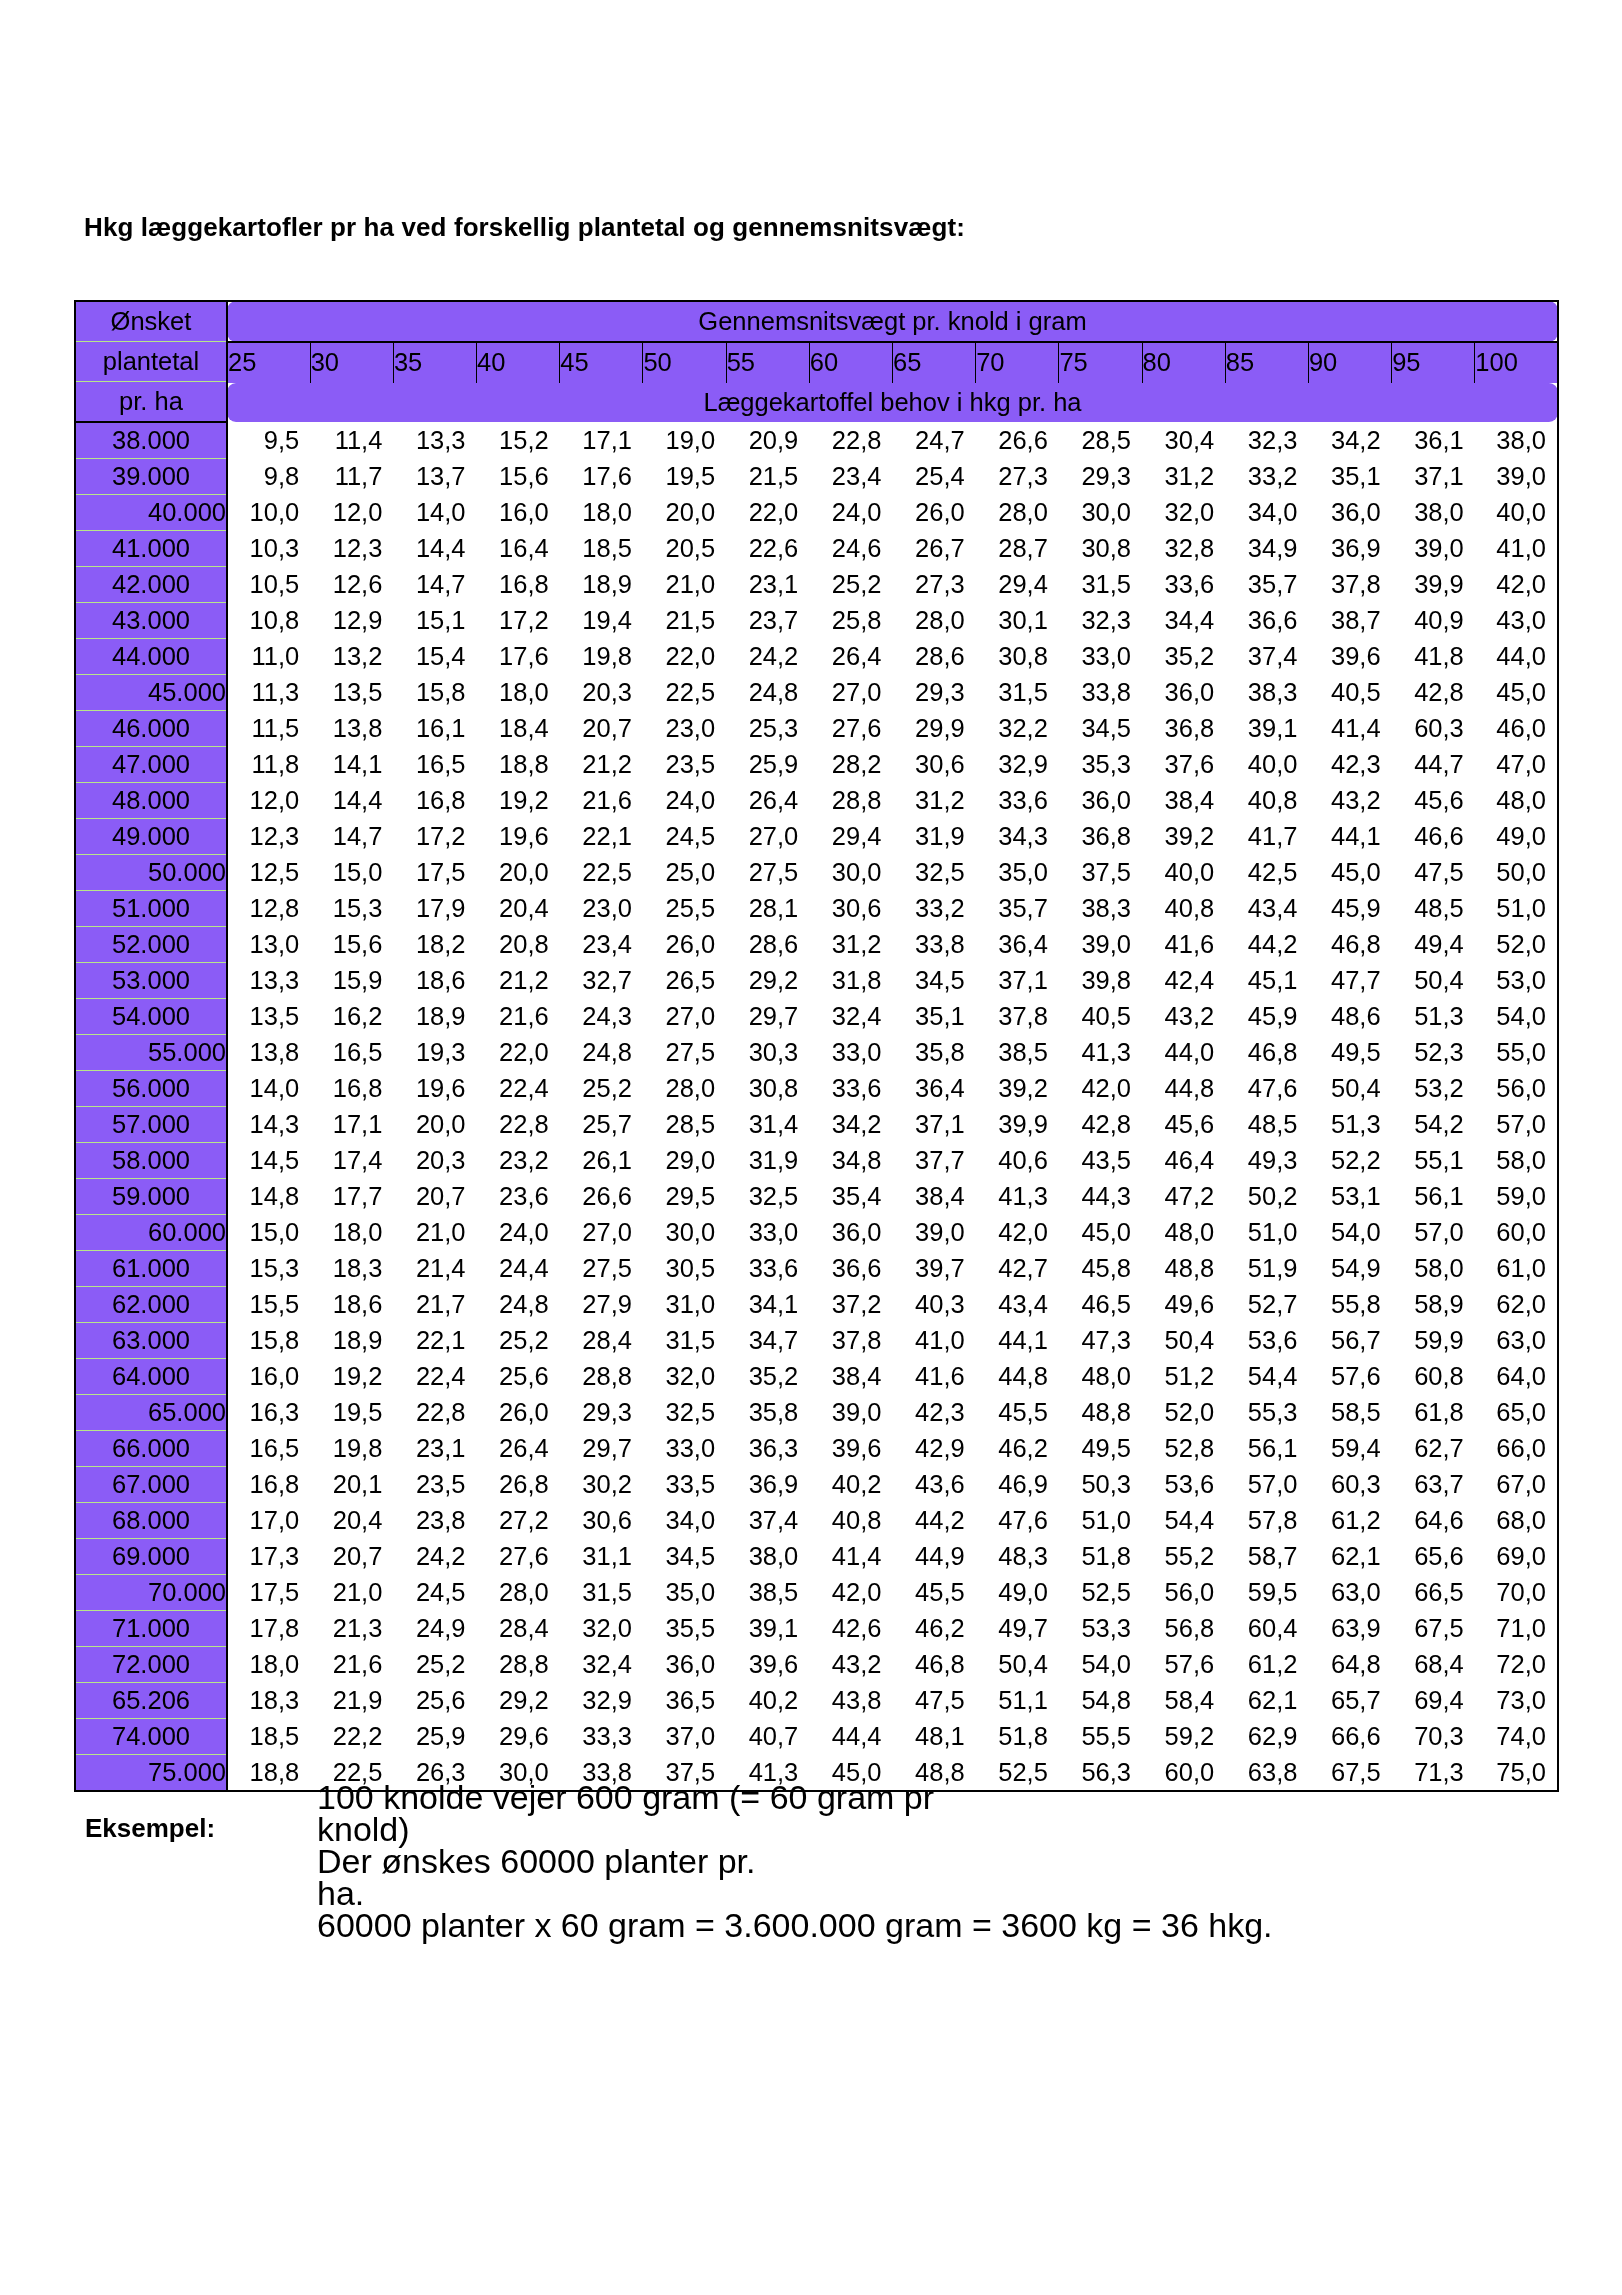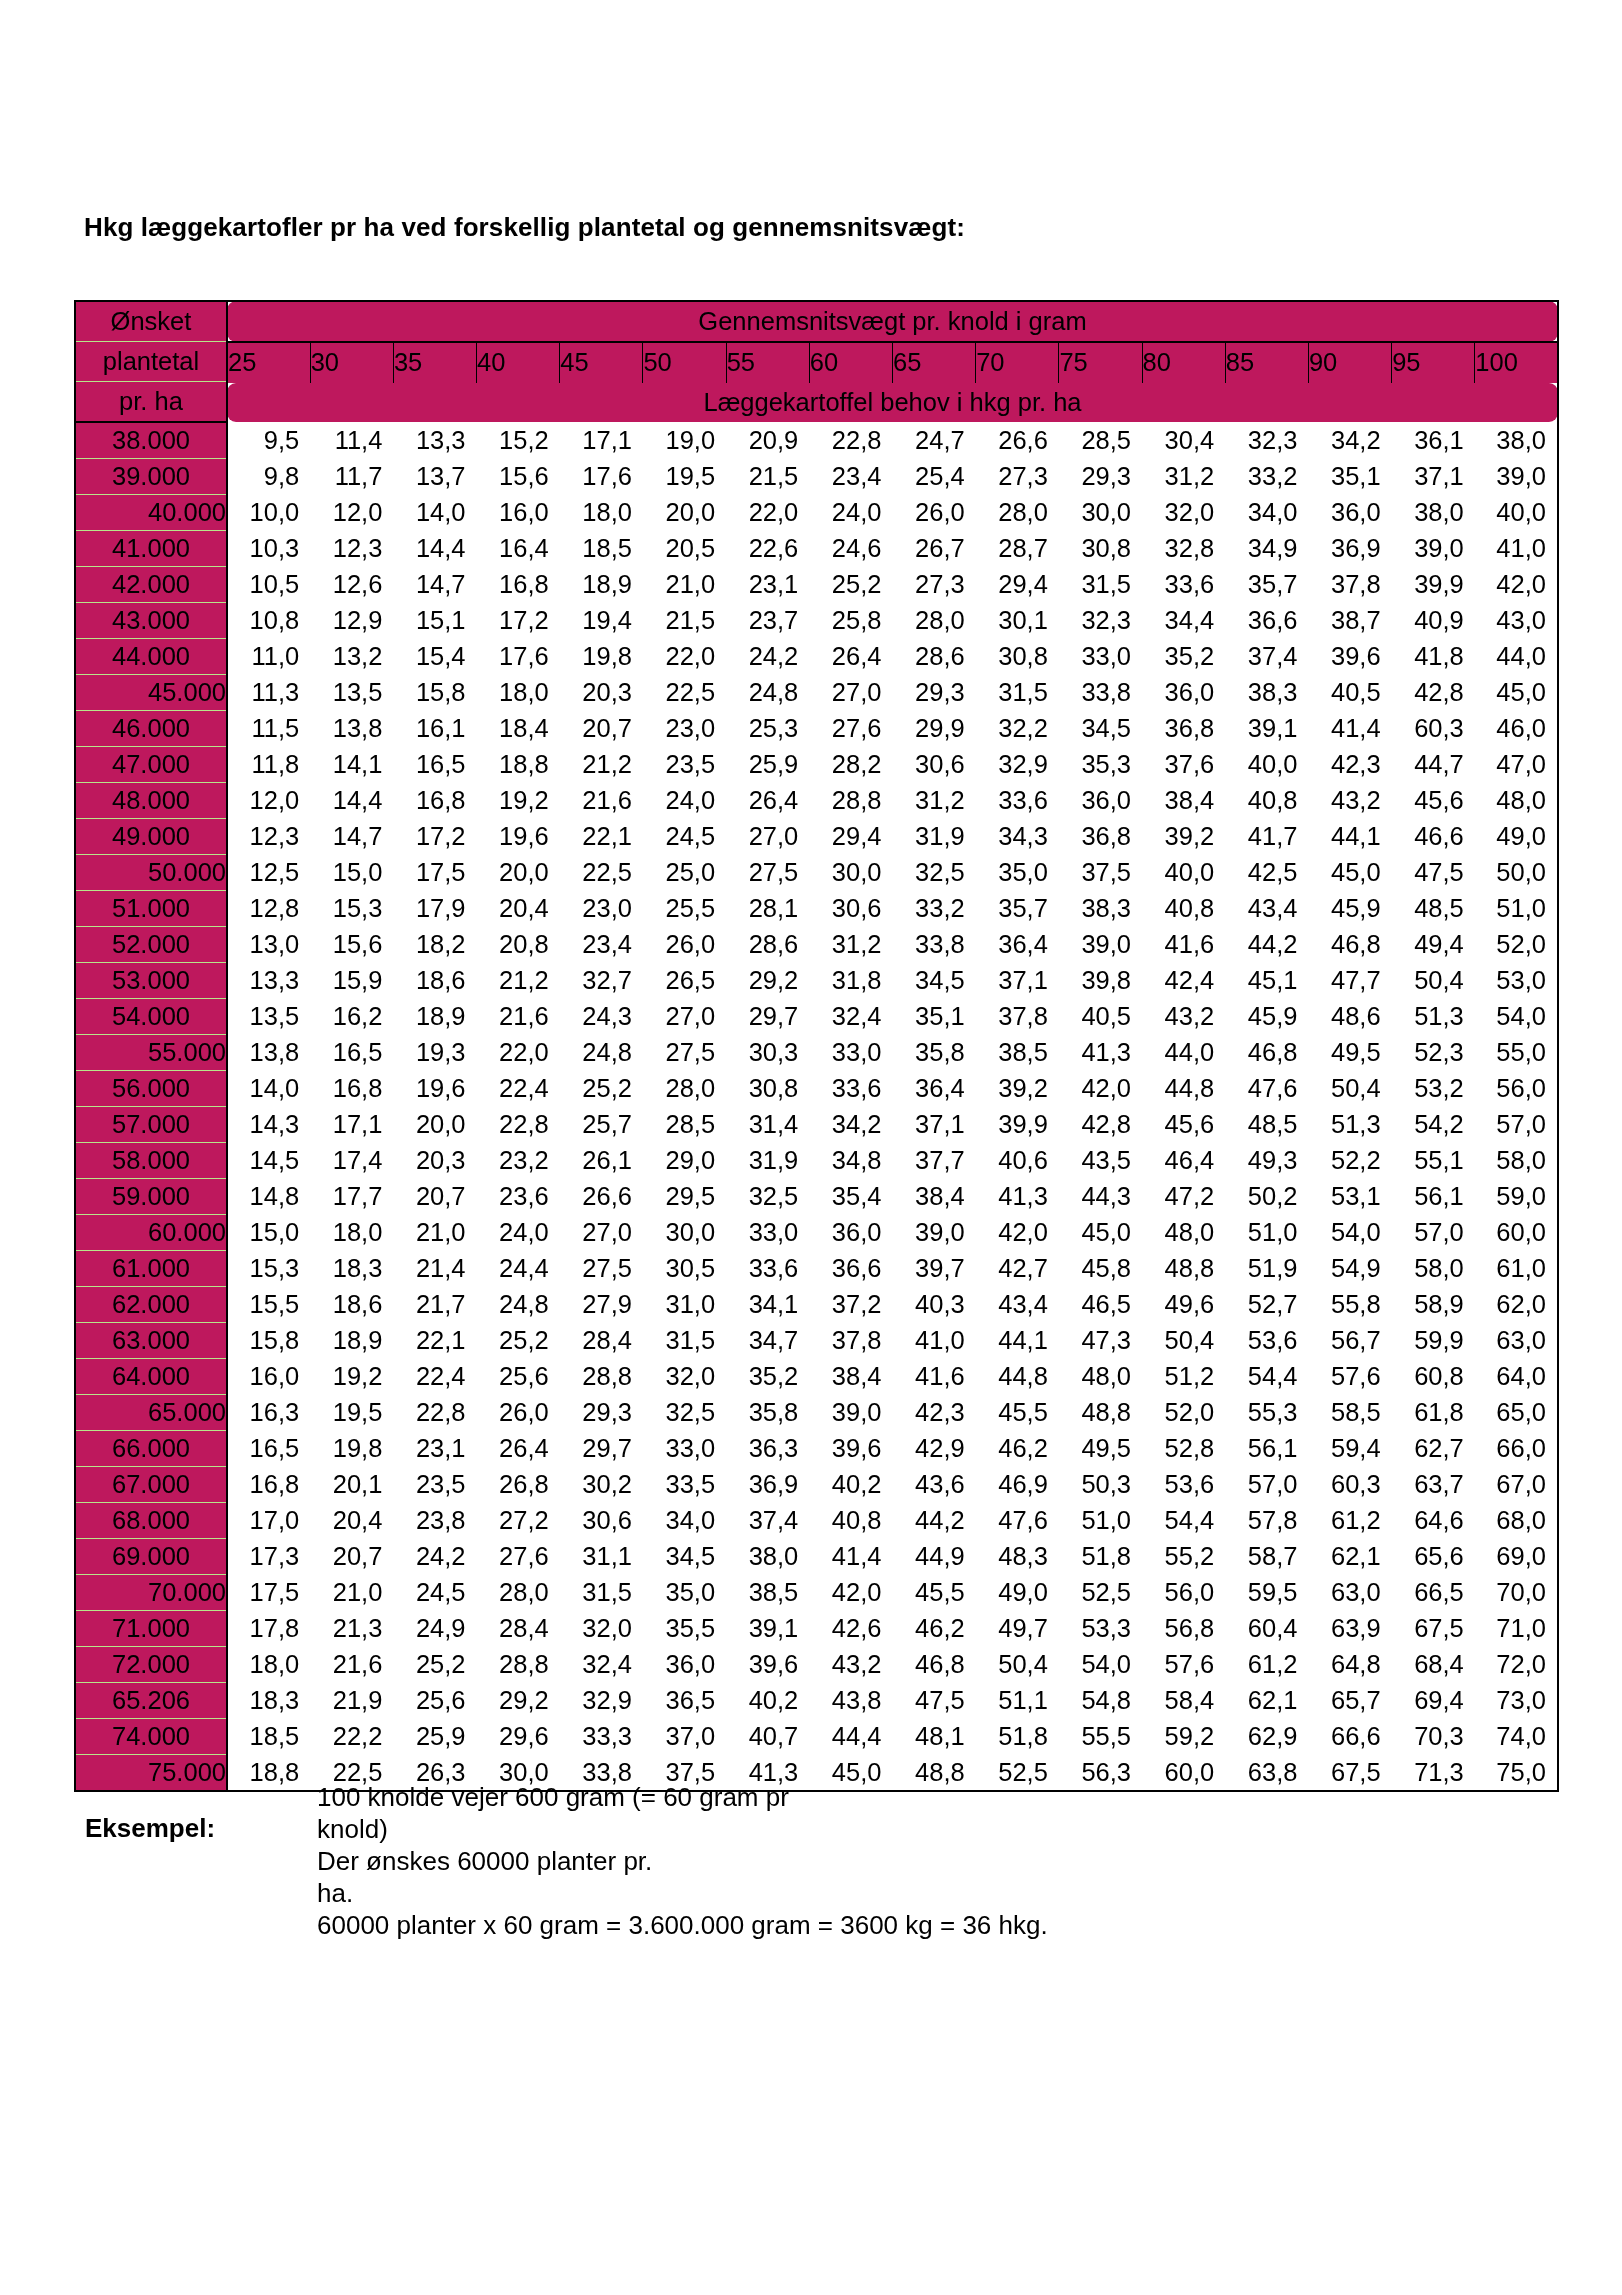--- a/index.html
+++ b/index.html
@@ -4,35 +4,35 @@
 <style>
   html, body { margin:0; padding:0; background:#ffffff; }
   body { width:1623px; height:2295px; position:relative; overflow:hidden;
          font-family:"Liberation Sans", sans-serif; color:#000; }
   .title { position:absolute; left:84px; top:212px; font-size:26px; font-weight:bold;
            white-space:nowrap; letter-spacing:0.1px; }
   table.grid { position:absolute; left:74px; top:300px; border-collapse:collapse;
                table-layout:fixed; width:1485px; border:2.6px solid #000; }
   table.grid td { padding:0; font-size:25.5px; line-height:1; white-space:nowrap; }
   col.c0 { width:152px; }
-  .g { background:#be185d; }
+  .g { background:#8b5cf6; }
   .hdr-left { text-align:center; vertical-align:middle; border-right:2.6px solid #000;
               border-bottom:2.6px solid #000; }
   .hdr-left div { height:39px; line-height:39px; border-bottom:0.7px solid #b8e68a; }
   .hdr-left div:last-child { border-bottom:none; }
   .hdr-span { text-align:center; height:38px;border-radius:9px; }
   .hdr-span.top { border-bottom:2.6px solid #000; }
   .wcell { text-align:left; height:38px; border-right:1.3px solid #000; }
   .wcell:last-child { border-right:none; }
   .rowlabel { text-align:center; height:35px; border-right:2.6px solid #000;
               border-bottom:0.7px solid #b8e68a; }
   .rowlabel.bold { font-weight:normal;text-align:right; }
   .val { text-align:right; padding-right:11px !important; height:35px; background:#fff; }
   .example-label { position:absolute; left:85px; top:1813px; font-size:26px; font-weight:bold; }
-  .example-lines { position:absolute; left:317px; top:1781px; font-size:26px; line-height:32px; }
+  .example-lines { position:absolute; left:317px; top:1781px; font-size:34px; line-height:32px; }
   .example-lines div { white-space:nowrap; }
 </style>
 </head>
 <body>
 
 <div class="title">Hkg læggekartofler pr ha ved forskellig plantetal og gennemsnitsvægt:</div>
 
 <table class="grid">
   <colgroup id="cols">
       <col class="c0">

